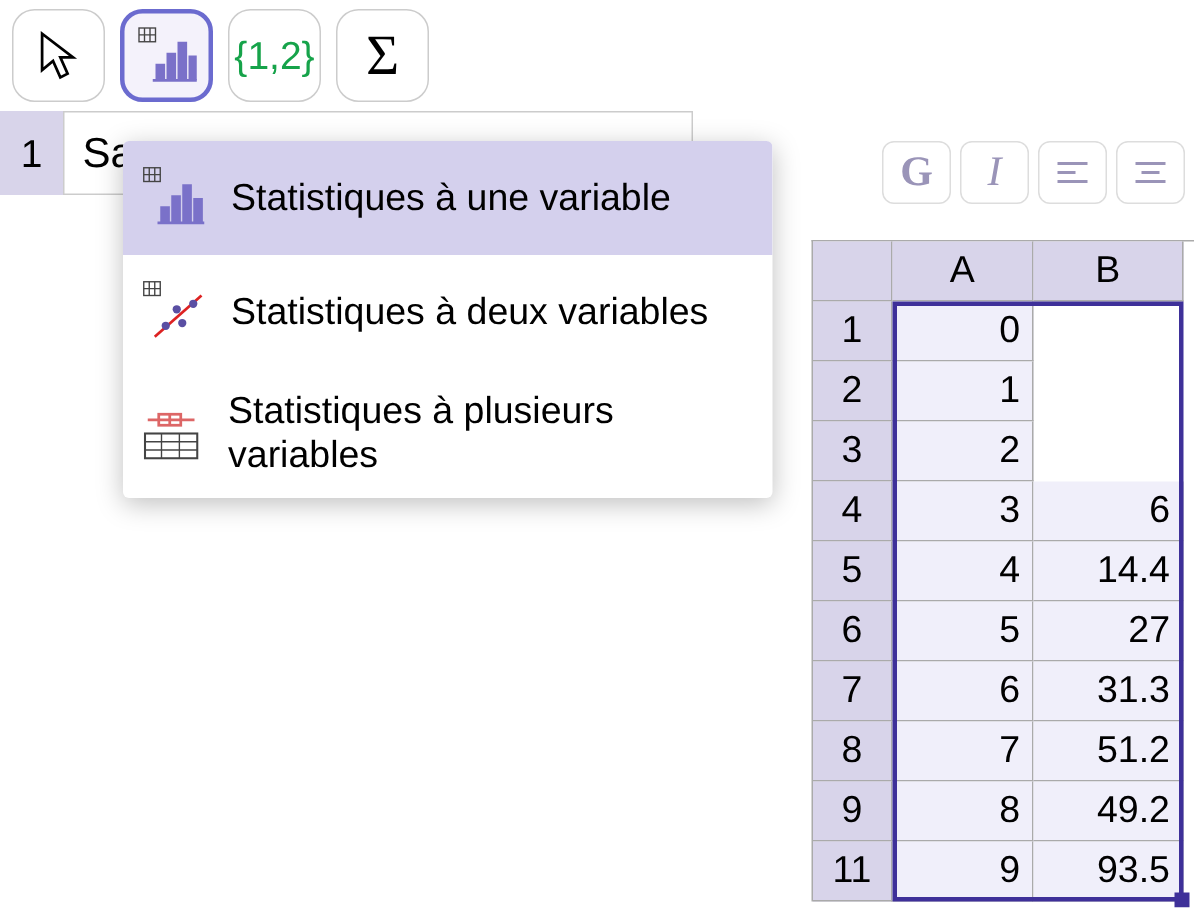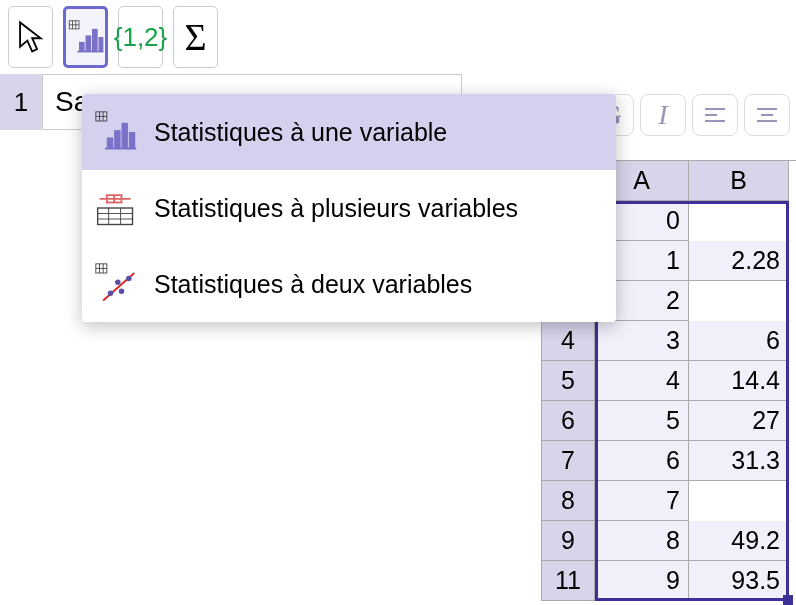--- a/index.html
+++ b/index.html
@@ -14,24 +14,24 @@
       position: relative;
     }
 
     
     .toolbar {
       display: flex;
       gap: 10px;
       padding: 6px 8px;
     }
     .tool-btn {
-      width: 45px;
+      width: 62px;
       height: 62px;
       border: 1.5px solid #ccc;
-      border-radius: 5px;
+      border-radius: 15px;
       background: #fff;
       display: flex;
       align-items: center;
       justify-content: center;
       cursor: pointer;
     }
     .tool-btn.active {
       border: 3px solid #6b6bcf;
       background: #f4f2fb;
     }
@@ -90,21 +90,21 @@
       background: #fff;
     }
     .fmt-btn.bold { font-weight: 800; font-family: Georgia, serif; color: #9a94b8; }
     .fmt-btn.italic { font-style: italic; font-family: Georgia, serif; }
 
     
     .dropdown {
       position: absolute;
       top: 94px;
       left: 82px;
-      width: 534px;
+      width: 433px;
       background: #fff;
       border-radius: 4px;
       box-shadow: 0 4px 18px rgba(0,0,0,0.25);
       z-index: 50;
       overflow: hidden;
     }
     .dd-item {
       display: flex;
       align-items: center;
       gap: 14px;
@@ -228,64 +228,63 @@
         <rect x="22" y="22" width="7" height="20" fill="#7a71c9"></rect>
         <rect x="30" y="14" width="7" height="28" fill="#7a71c9"></rect>
         <rect x="38" y="24" width="7" height="18" fill="#7a71c9"></rect>
       </svg>
     </div>
     <span>Statistiques à une variable</span>
   </div>
   <div class="dd-item">
     <div class="dd-icon">
       <svg width="44" height="44" viewBox="0 0 48 48">
-        <line x1="6" y1="14" x2="40" y2="14" stroke="#d66" stroke-width="2"></line>
-        <rect x="14" y="10" width="16" height="8" fill="none" stroke="#d66" stroke-width="2"></rect>
-        <line x1="22" y1="10" x2="22" y2="18" stroke="#d66" stroke-width="2"></line>
-        <rect x="4" y="24" width="38" height="18" fill="none" stroke="#444" stroke-width="1.5"></rect>
-        <line x1="4" y1="30" x2="42" y2="30" stroke="#444"></line>
-        <line x1="4" y1="36" x2="42" y2="36" stroke="#444"></line>
-        <line x1="16" y1="24" x2="16" y2="42" stroke="#444"></line>
-        <line x1="29" y1="24" x2="29" y2="42" stroke="#444"></line>
-      </svg>
-    </div>
-    <span>Statistiques à plusieurs variables</span>
-  </div>
-  <div class="dd-item">
-    <div class="dd-icon">
-      <svg width="44" height="44" viewBox="0 0 48 48">
         <rect x="2" y="2" width="12" height="10" fill="none" stroke="#444" stroke-width="1"></rect>
         <line x1="2" y1="7" x2="14" y2="7" stroke="#444"></line>
         <line x1="6" y1="2" x2="6" y2="12" stroke="#444"></line>
         <line x1="10" y1="2" x2="10" y2="12" stroke="#444"></line>
         <line x1="10" y1="42" x2="44" y2="12" stroke="#d22" stroke-width="2"></line>
         <circle cx="18" cy="34" r="3" fill="#5a4fa3"></circle>
         <circle cx="26" cy="22" r="3" fill="#5a4fa3"></circle>
         <circle cx="30" cy="32" r="3" fill="#5a4fa3"></circle>
         <circle cx="38" cy="18" r="3" fill="#5a4fa3"></circle>
       </svg>
     </div>
     <span>Statistiques à deux variables</span>
   </div>
+  <div class="dd-item">
+    <div class="dd-icon">
+      <svg width="44" height="44" viewBox="0 0 48 48">
+        <line x1="6" y1="14" x2="40" y2="14" stroke="#d66" stroke-width="2"></line>
+        <rect x="14" y="10" width="16" height="8" fill="none" stroke="#d66" stroke-width="2"></rect>
+        <line x1="22" y1="10" x2="22" y2="18" stroke="#d66" stroke-width="2"></line>
+        <rect x="4" y="24" width="38" height="18" fill="none" stroke="#444" stroke-width="1.5"></rect>
+        <line x1="4" y1="30" x2="42" y2="30" stroke="#444"></line>
+        <line x1="4" y1="36" x2="42" y2="36" stroke="#444"></line>
+        <line x1="16" y1="24" x2="16" y2="42" stroke="#444"></line>
+        <line x1="29" y1="24" x2="29" y2="42" stroke="#444"></line>
+      </svg>
+    </div>
+    <span>Statistiques à plusieurs variables</span>
+  </div>
 </div>
 
 <div class="sheet">
   <div class="sheet-row">
     <div class="cell row-head"></div>
     <div class="cell col-head col-a">A</div>
     <div class="cell col-head col-b">B</div>
   </div>
   <div class="sheet-row">
     <div class="cell row-head">1</div>
     <div class="cell col-a">0</div>
   </div>
   <div class="sheet-row">
     <div class="cell row-head">2</div>
     <div class="cell col-a">1</div>
-    <div class="cell col-b">2.28</div>
   </div>
   <div class="sheet-row">
     <div class="cell row-head">3</div>
     <div class="cell col-a">2</div>
   </div>
   <div class="sheet-row">
     <div class="cell row-head">4</div>
     <div class="cell col-a">3</div>
     <div class="cell col-b">6</div>
   </div>
@@ -300,20 +299,21 @@
     <div class="cell col-b">27</div>
   </div>
   <div class="sheet-row">
     <div class="cell row-head">7</div>
     <div class="cell col-a">6</div>
     <div class="cell col-b">31.3</div>
   </div>
   <div class="sheet-row">
     <div class="cell row-head">8</div>
     <div class="cell col-a">7</div>
+    <div class="cell col-b">51.2</div>
   </div>
   <div class="sheet-row">
     <div class="cell row-head">9</div>
     <div class="cell col-a">8</div>
     <div class="cell col-b">49.2</div>
   </div>
   <div class="sheet-row">
     <div class="cell row-head">11</div>
     <div class="cell col-a">9</div>
     <div class="cell col-b">93.5</div>

